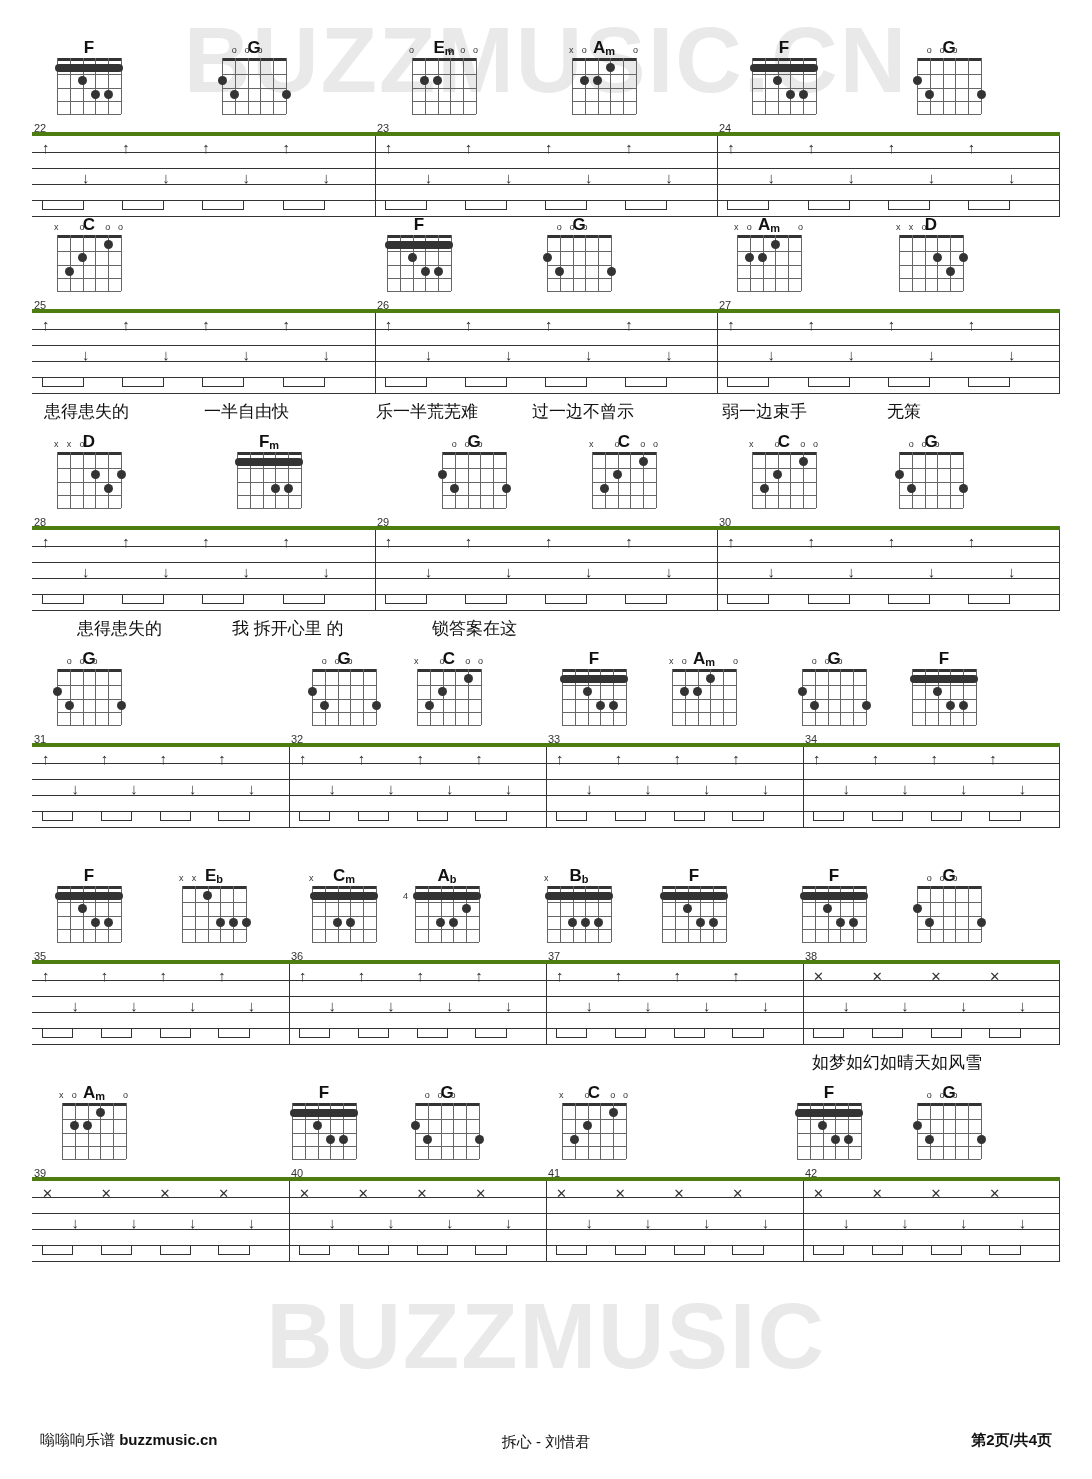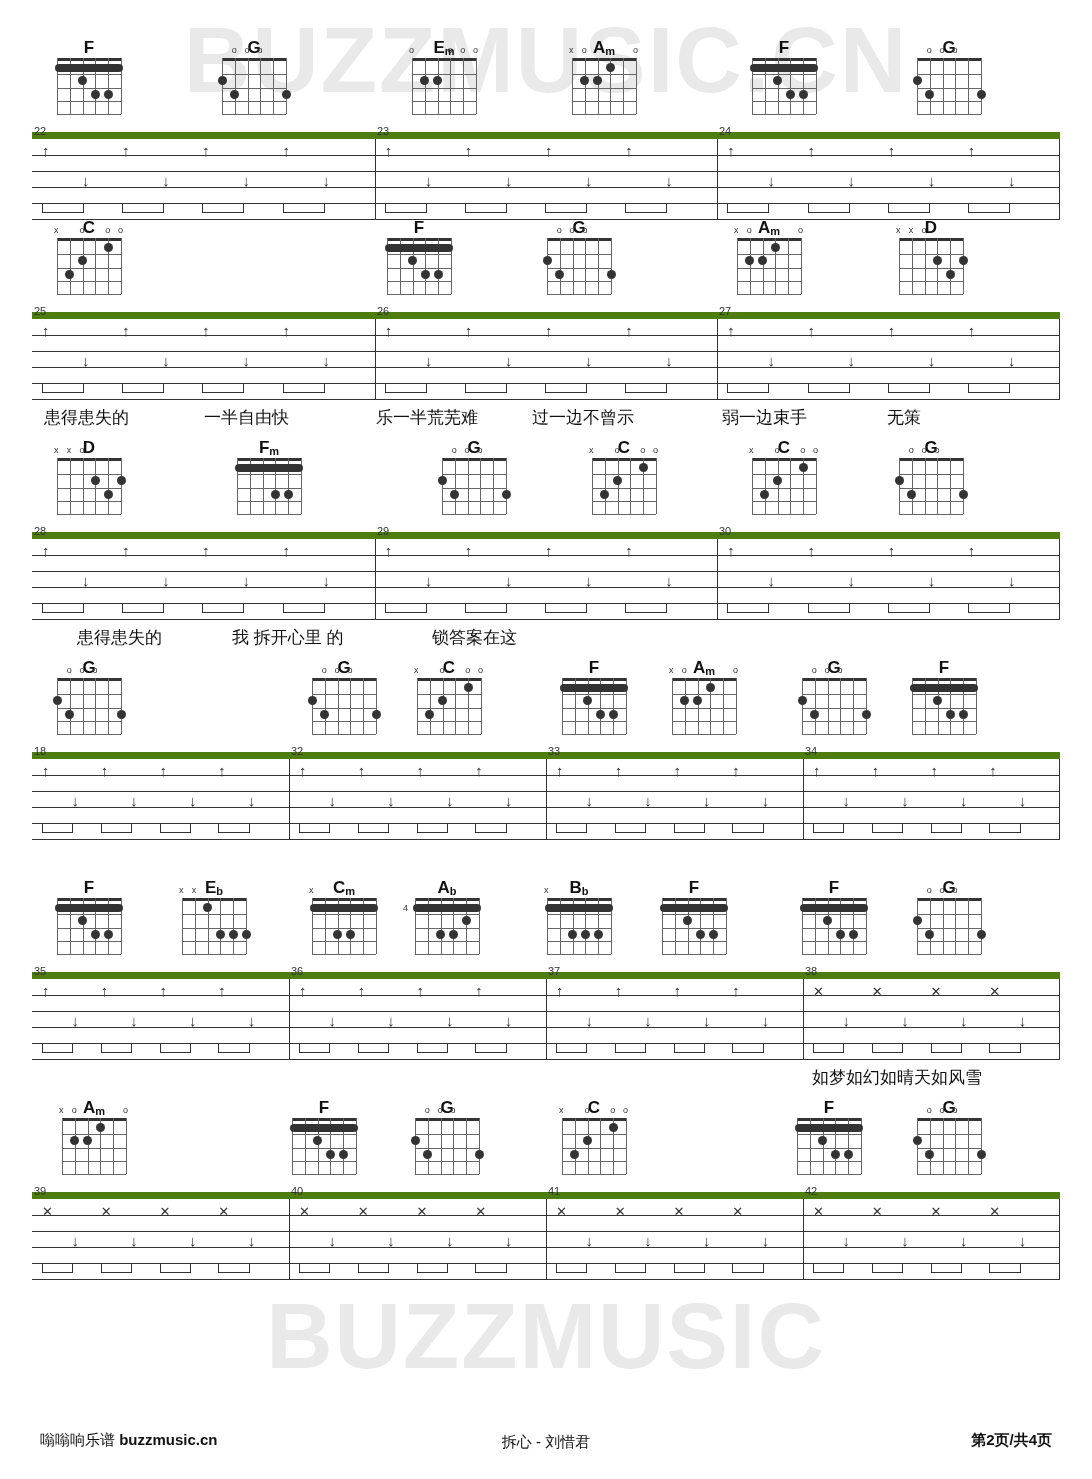--- a/index.html
+++ b/index.html
@@ -39,21 +39,21 @@
   .chordgrid{position:relative;width:64px;height:56px;margin:0 auto;}
   .chordgrid .nut{position:absolute;top:0;left:0;right:0;height:3px;background:#333;}
   .chordgrid .vline{position:absolute;top:0;bottom:0;width:1px;background:#666;}
   .chordgrid .hline{position:absolute;left:0;right:0;height:1px;background:#666;}
   .dot{position:absolute;width:9px;height:9px;border-radius:50%;background:#333;}
   .mark{position:absolute;top:-12px;font-size:9px;color:#333;line-height:9px;}
   .barre{position:absolute;height:8px;border-radius:4px;background:#333;}
   .fretnum{position:absolute;left:-12px;font-size:9px;color:#333;}
 
   
-  .staff{position:relative;height:80px;border-top:7px solid #4d7c0f;border-bottom:1px solid #333;}
+  .staff{position:relative;height:80px;border-top:4px solid #4d7c0f;border-bottom:1px solid #333;}
   .staff .sline{position:absolute;left:0;right:0;height:1px;background:#333;}
   .staff .bar{position:absolute;top:0;bottom:0;width:1px;background:#333;}
   .measnum{position:absolute;top:-14px;font-size:11px;color:#333;}
   .arrow{position:absolute;font-size:15px;color:#333;line-height:1;}
   .xmark{position:absolute;font-size:13px;color:#333;line-height:1;}
   .beam{position:absolute;border-left:1px solid #333;border-right:1px solid #333;border-bottom:1px solid #333;height:9px;}
 
   .lyrics{position:relative;height:34px;margin-top:6px;}
   .lyric{position:absolute;font-size:17px;color:#111;white-space:nowrap;}
 
@@ -760,21 +760,21 @@
             <div class="dot" style="left:33.900000000000006px;top:31.625px"></div>
             <div class="dot" style="left:46.7px;top:31.625px"></div>
           </div>
         </div>
       </div>
       <div class="staff">
         <div class="sline" style="top:16px"></div>
         <div class="sline" style="top:32px"></div>
         <div class="sline" style="top:48px"></div>
         <div class="sline" style="top:64px"></div>
-        <div class="measnum" style="left:2px">18</div>
+        <div class="measnum" style="left:2px">31</div>
         <div class="bar" style="left:257px"></div>
         <div class="measnum" style="left:259px">32</div>
         <div class="bar" style="left:514px"></div>
         <div class="measnum" style="left:516px">33</div>
         <div class="bar" style="left:771px"></div>
         <div class="measnum" style="left:773px">34</div>
         <div class="bar" style="right:0"></div>
         <div class="arrow" style="left:10px;top:4px">↑</div>
         <div class="arrow" style="left:39.375px;top:34px">↓</div>
         <div class="beam" style="left:10px;width:29.375px;top:64px"></div>

